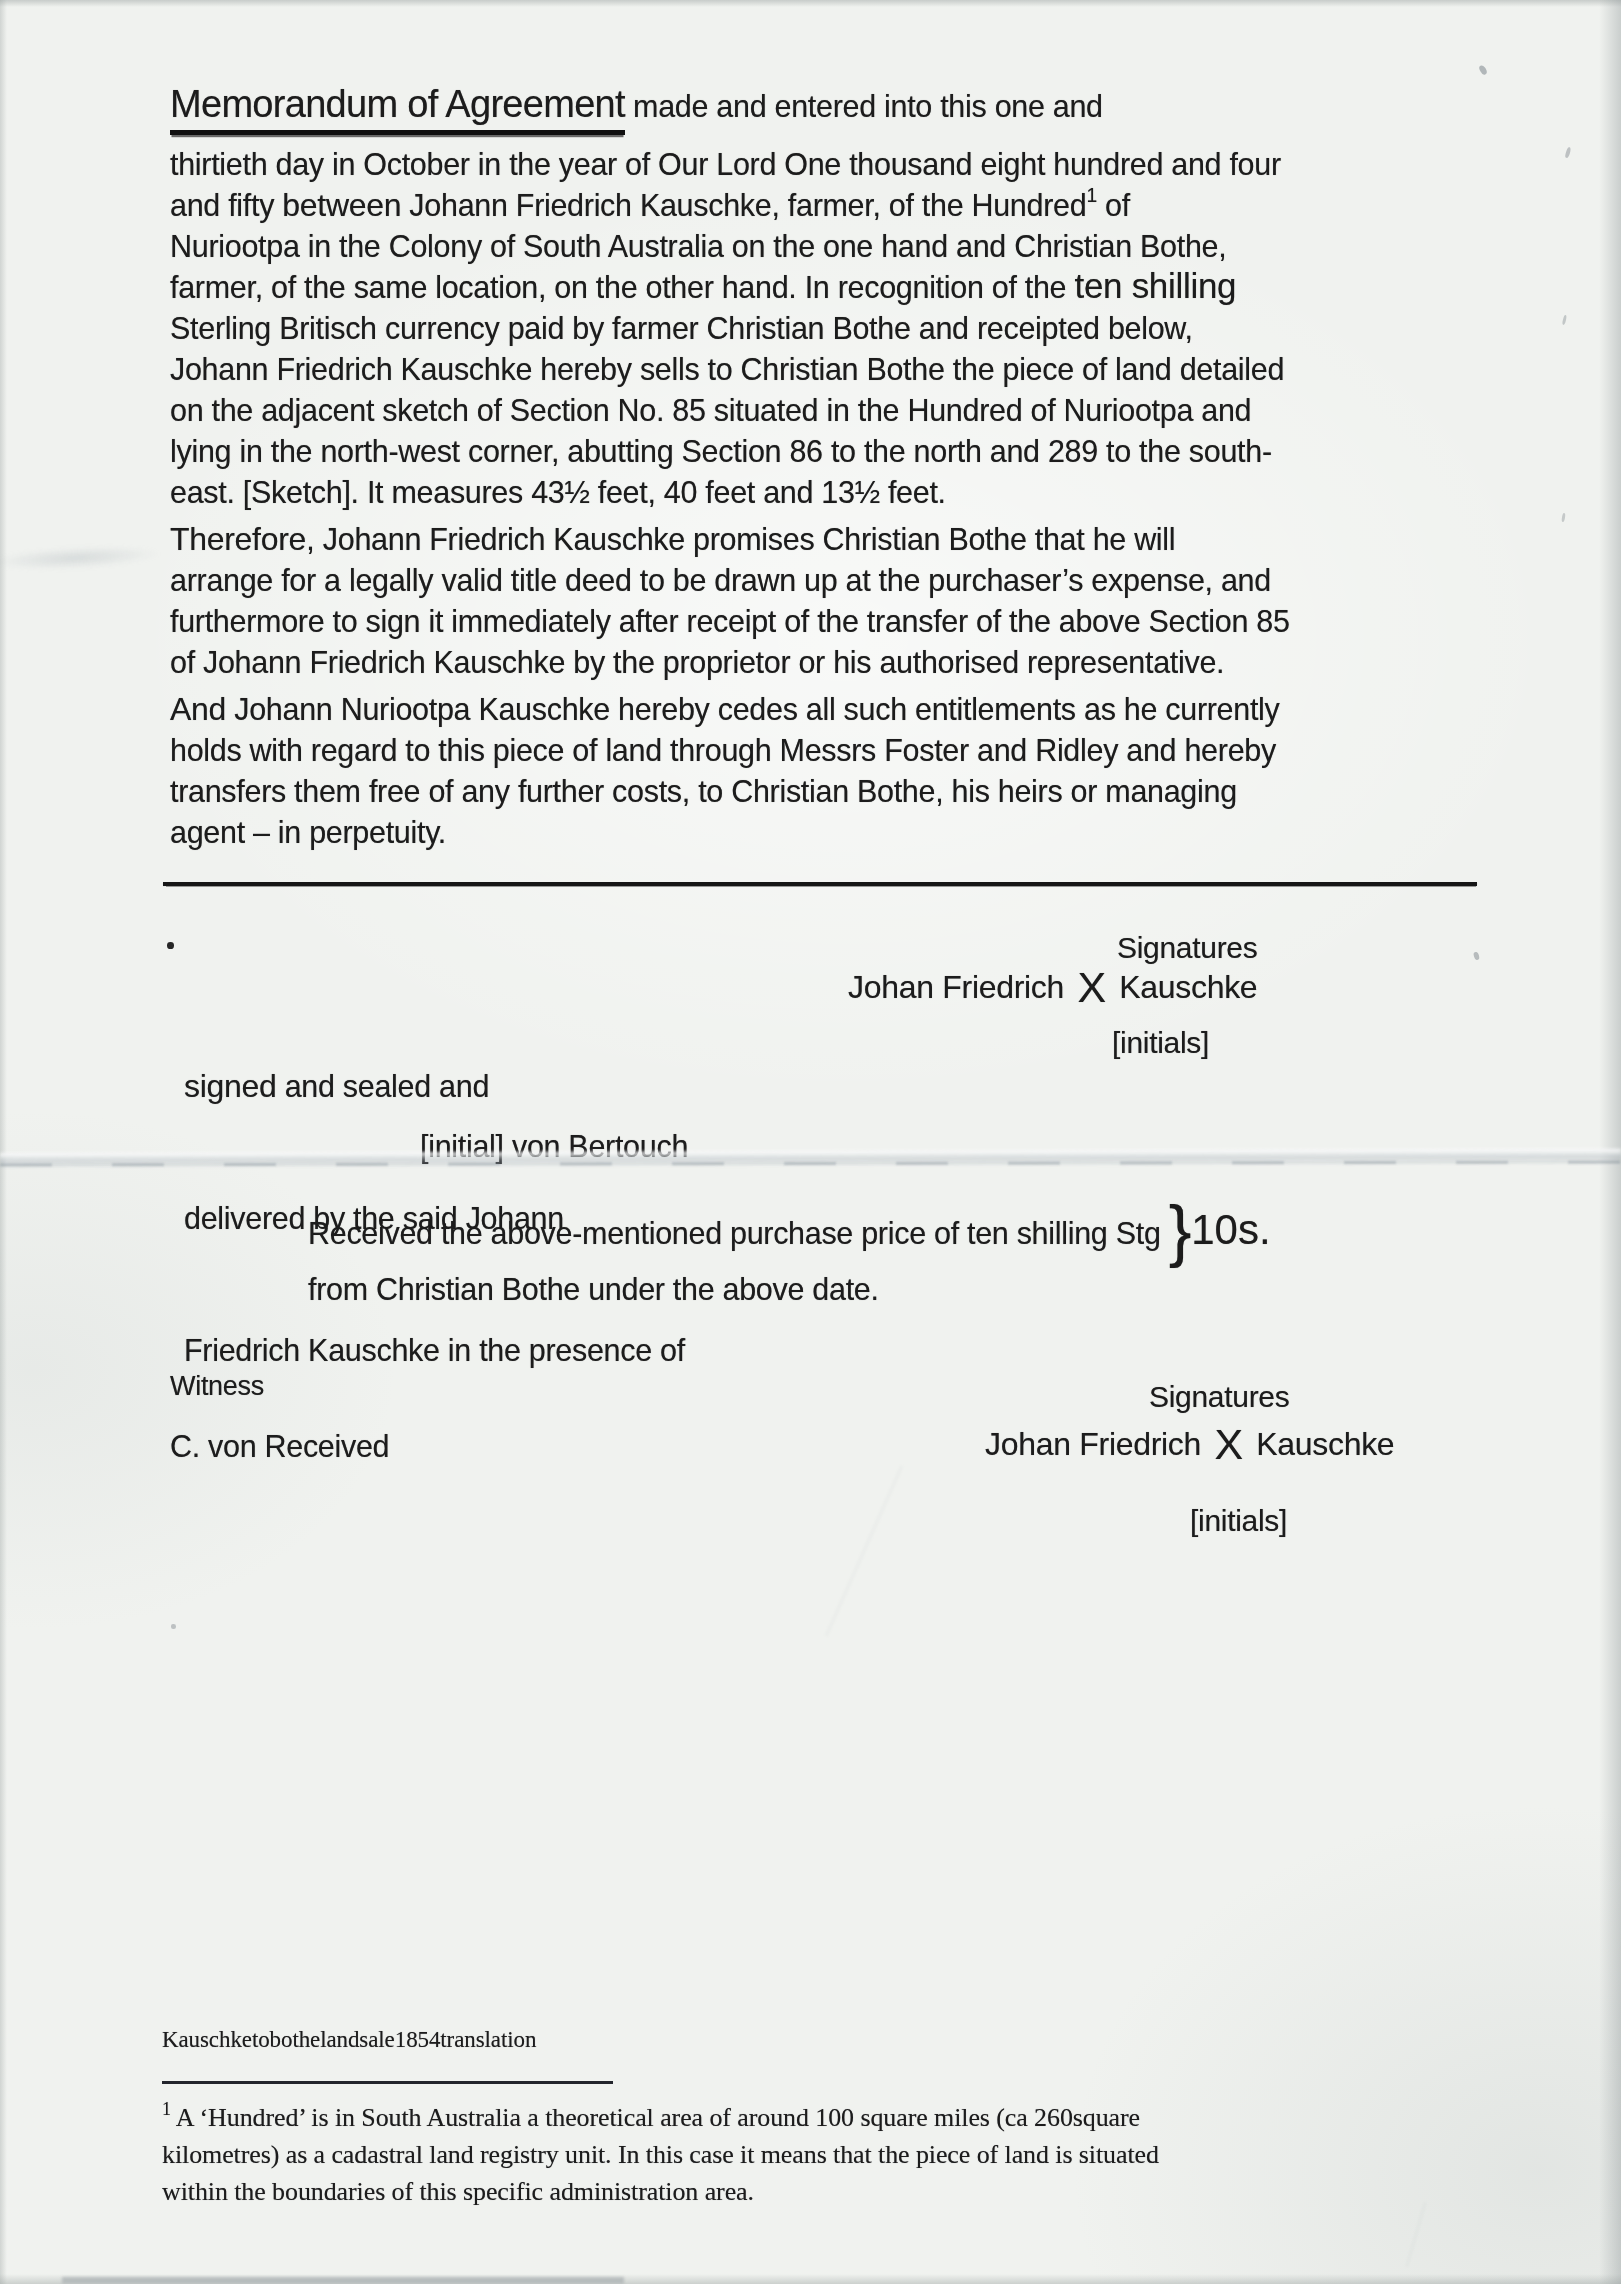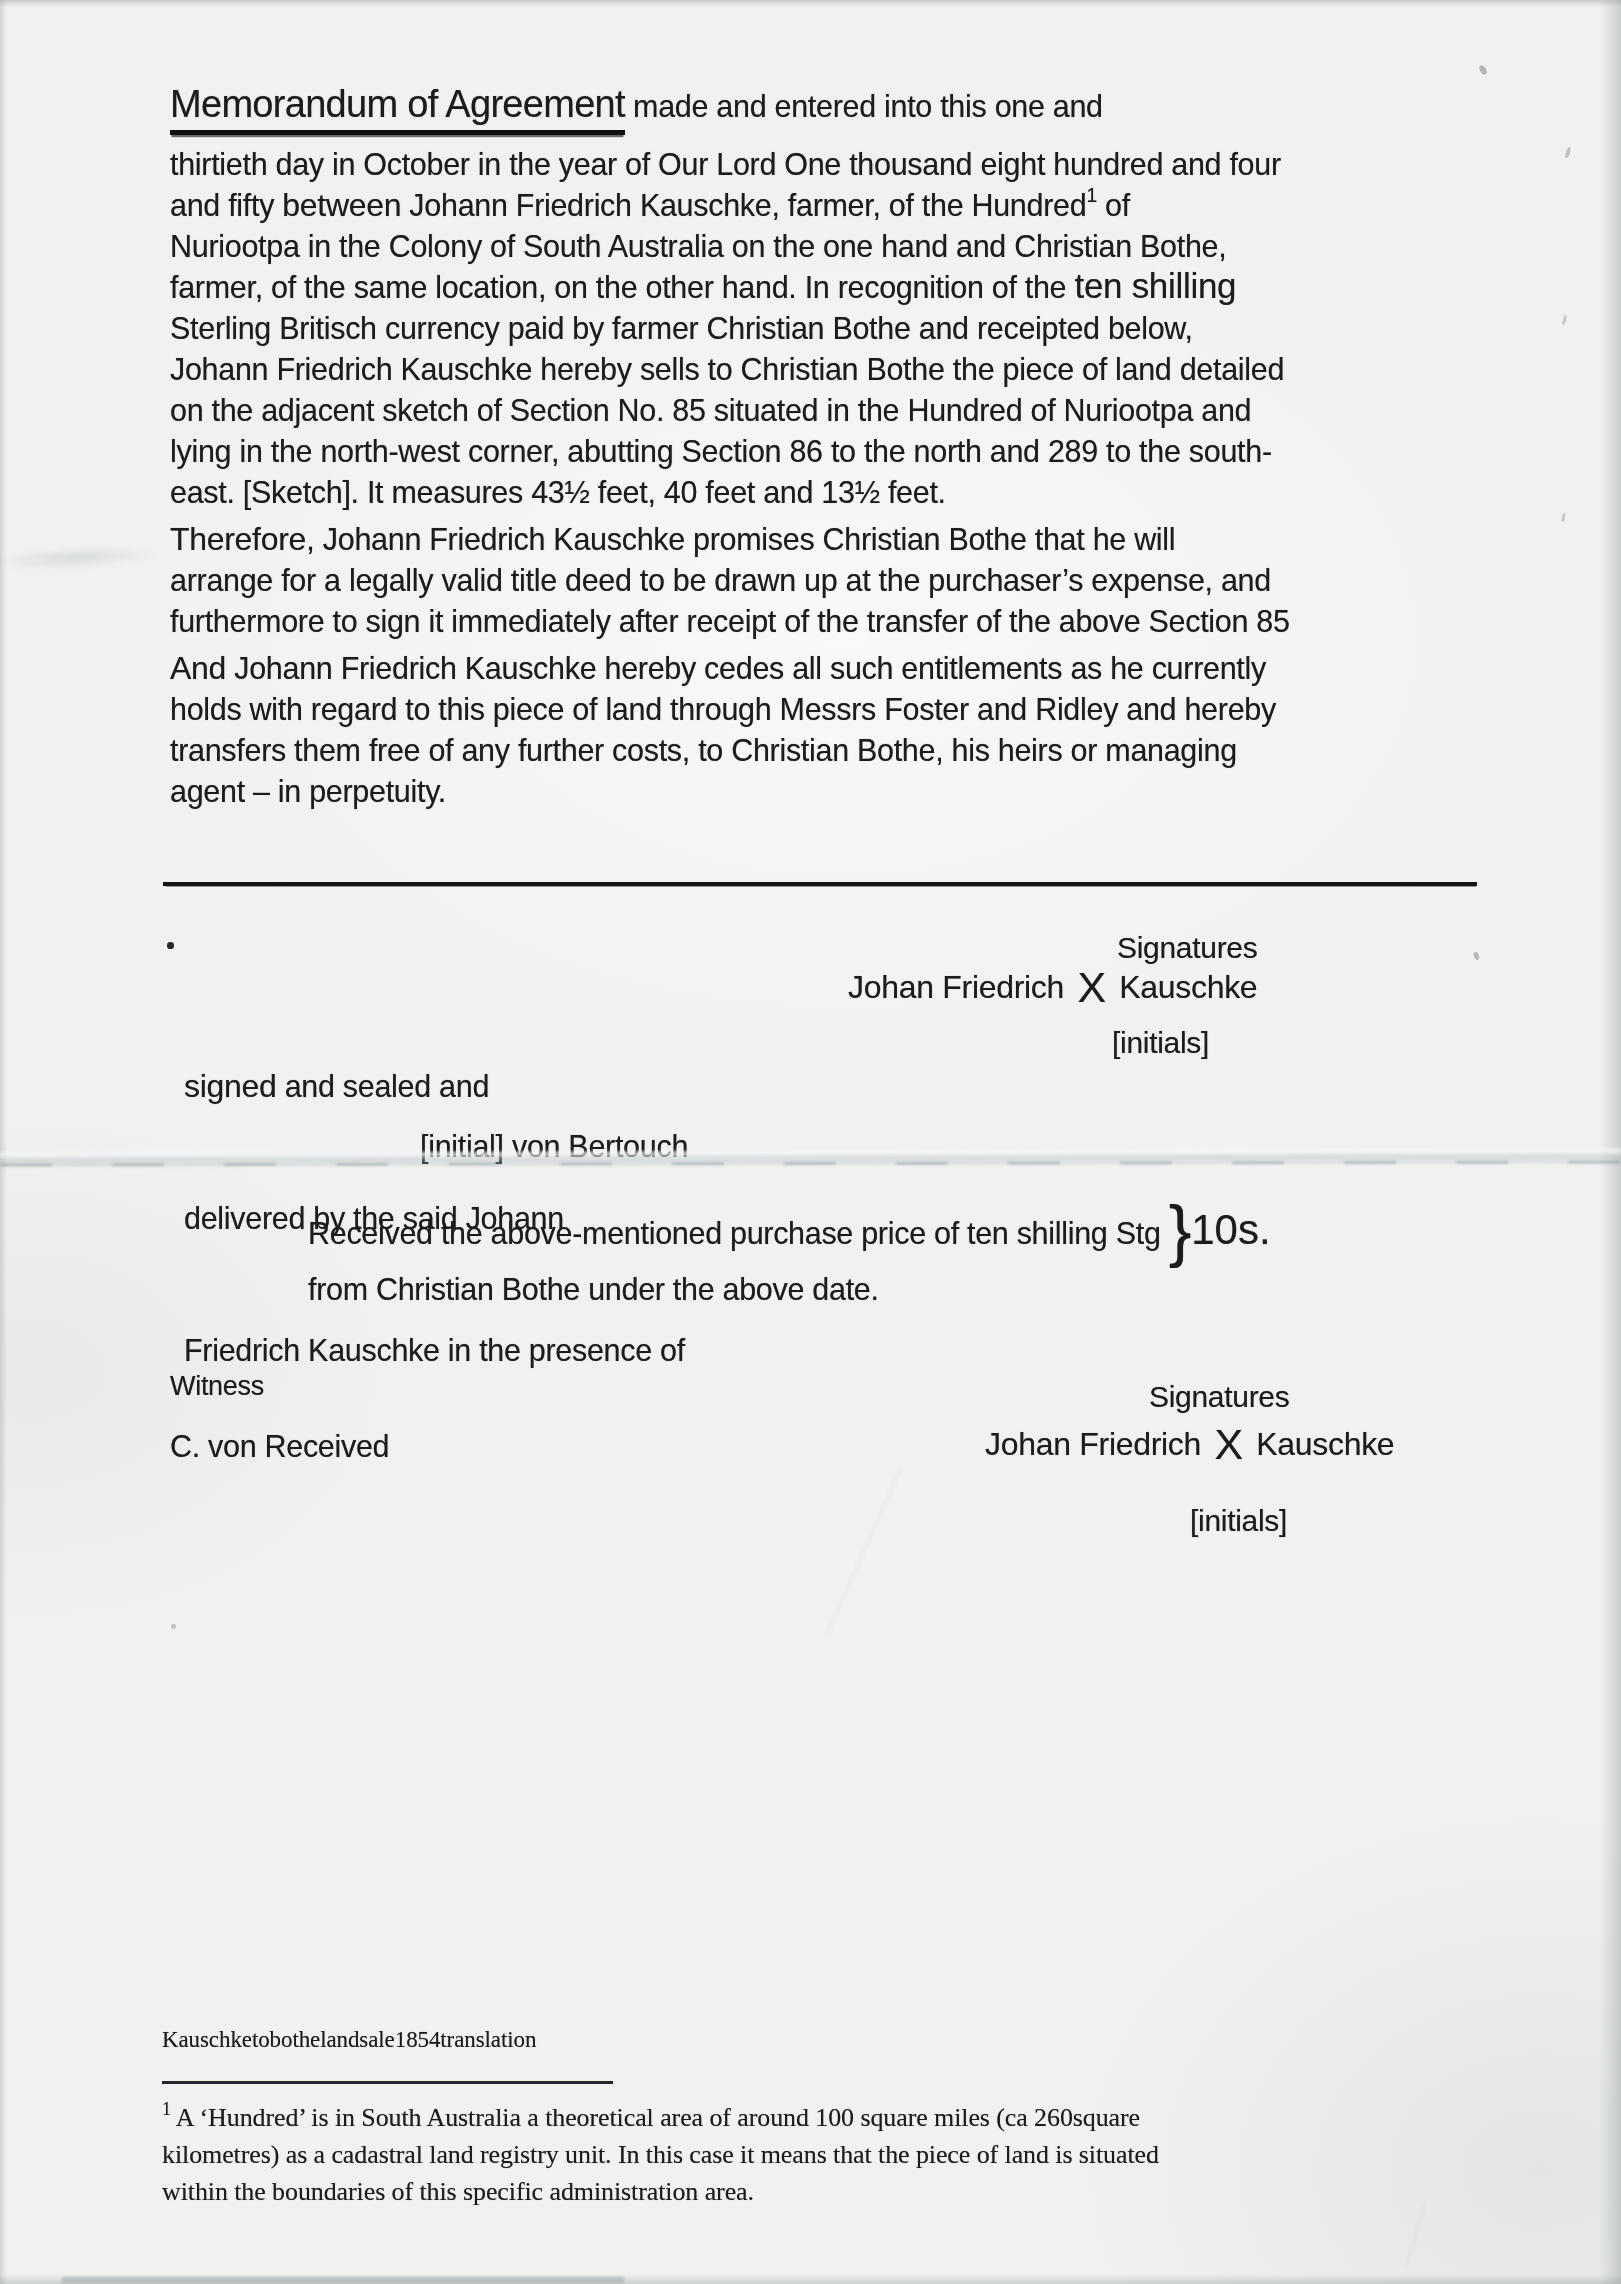--- a/index.html
+++ b/index.html
@@ -93,22 +93,23 @@
     <div class="line"><span>farmer, of the same location, on the other hand. In recognition of the </span><span class="mid">ten shilling</span></div>
     <div class="line">Sterling Britisch currency paid by farmer Christian Bothe and receipted below,</div>
     <div class="line">Johann Friedrich Kauschke hereby sells to Christian Bothe the piece of land detailed</div>
     <div class="line">on the adjacent sketch of Section No. 85 situated in the Hundred of Nuriootpa and</div>
     <div class="line">lying in the north-west corner, abutting Section 86 to the north and 289 to the south-</div>
     <div class="line">east. [Sketch]. It measures 43½ feet, 40 feet and 13½ feet.</div>
 
     <div class="line p-break"><span class="big">Therefore,</span><span> Johann Friedrich Kauschke promises Christian Bothe that he will</span></div>
     <div class="line">arrange for a legally valid title deed to be drawn up at the purchaser’s expense, and</div>
     <div class="line">furthermore to sign it immediately after receipt of the transfer of the above Section 85</div>
+    <div class="line">of Johann Friedrich Kauschke by the proprietor or his authorised representative.</div>
 
-    <div class="line p-break"><span class="big">And</span><span> Johann Friedrich Kauschke hereby cedes all such entitlements as he currently</span></div>
+    <div class="line p-break"><span class="big">And</span><span> Johann Nuriootpa Kauschke hereby cedes all such entitlements as he currently</span></div>
     <div class="line">holds with regard to this piece of land through Messrs Foster and Ridley and hereby</div>
     <div class="line">transfers them free of any further costs, to Christian Bothe, his heirs or managing</div>
     <div class="line">agent – in perpetuity.</div>
   </div>
 
   <div class="rule-main"></div>
 
   <div class="abs sig-label sans-text" style="left:1117px;top:931px;">Signatures</div>
   <div class="stray-dot" style="left:167px;top:942px;"></div>
 

